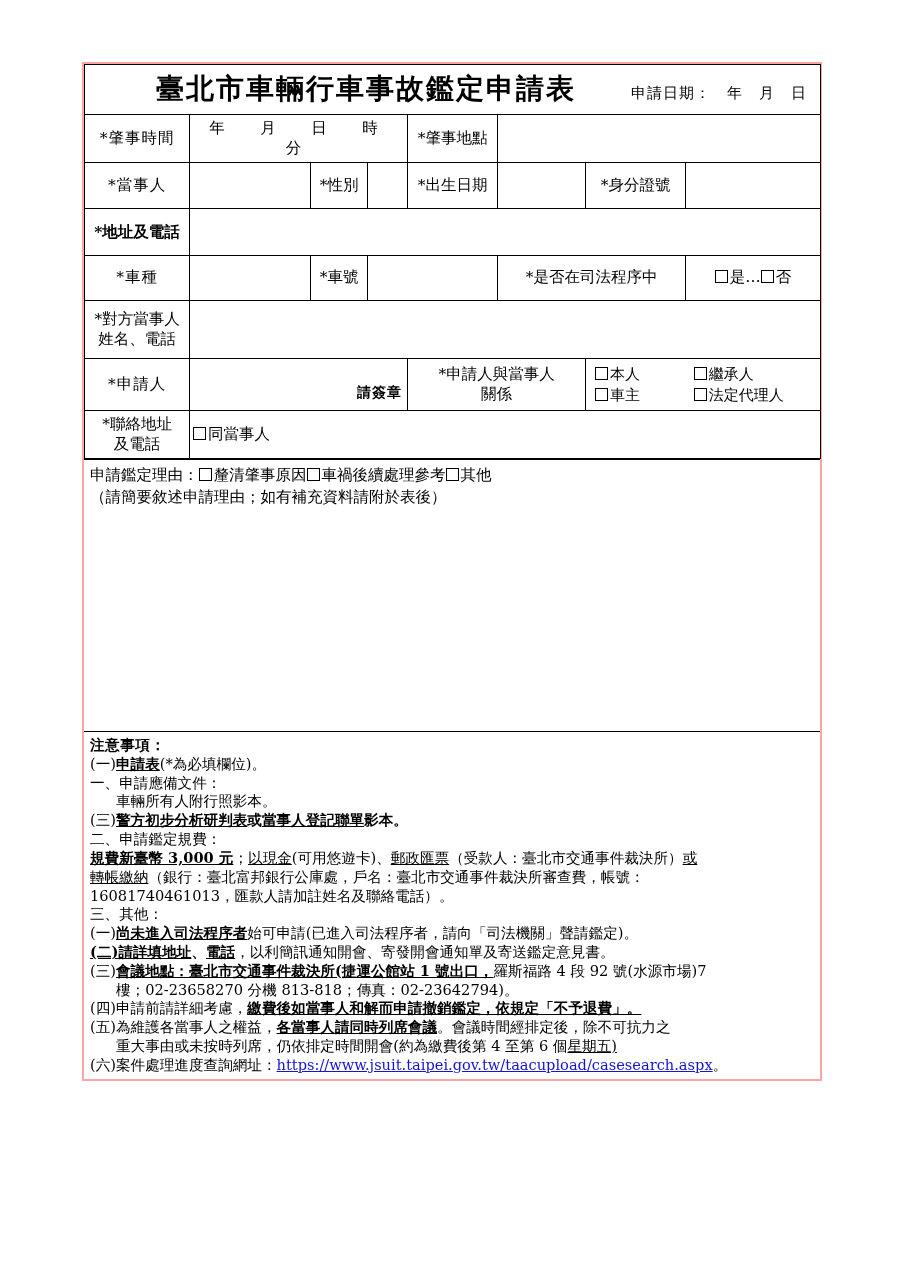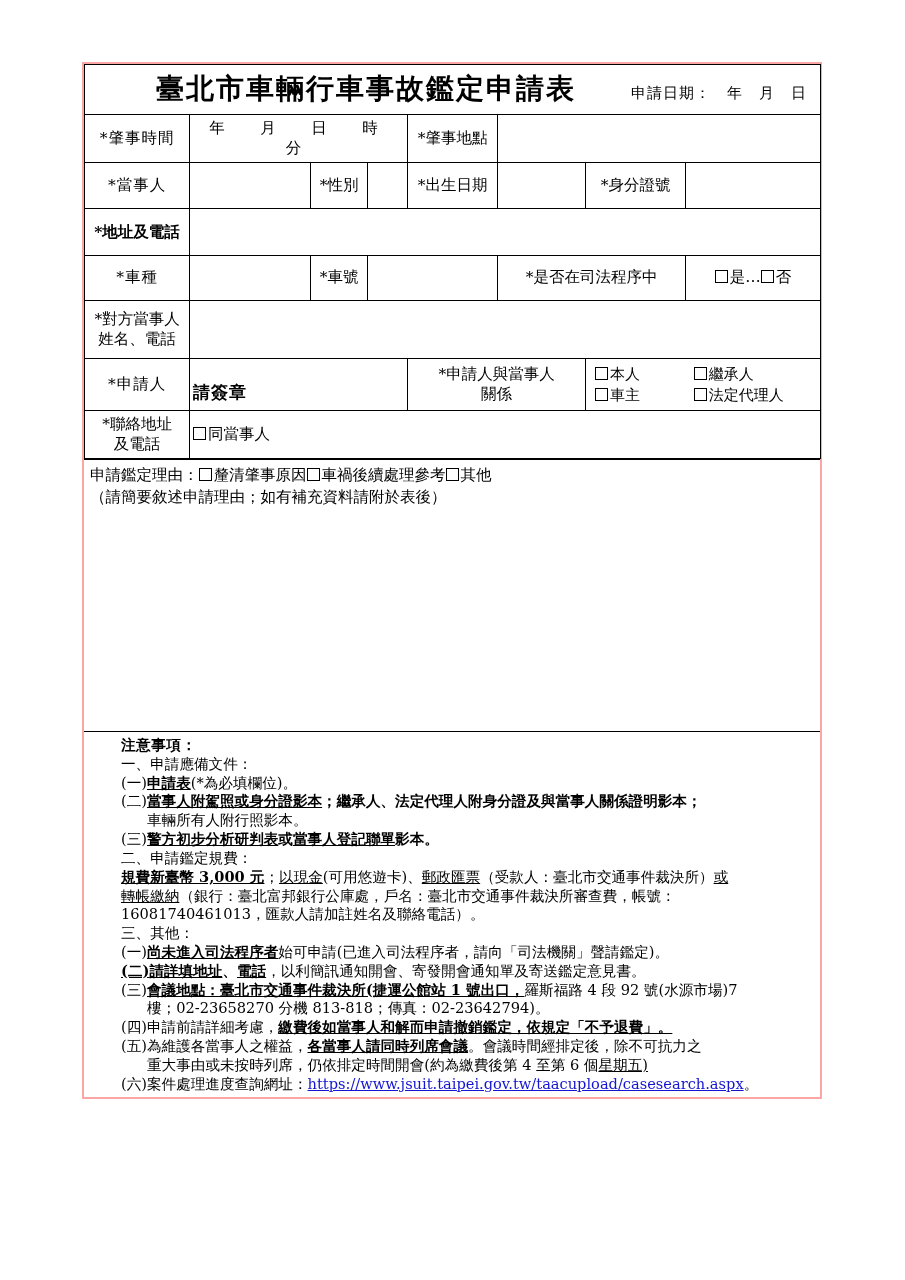--- a/index.html
+++ b/index.html
@@ -72,22 +72,22 @@
   .h-addr{height:47px;font-weight:bold;}
   .h-veh{height:45px;}
   .h-other{height:58px;}
   .h-applicant{height:52px;}
   .h-contact{height:48px;}
 
   .two-line{line-height:1.35;text-align:center;}
 
   .sign{
     display:block;
-    text-align:left;
-    font-size:17px;
+    text-align:right;
+    font-size:14px;
     font-weight:bold;
     letter-spacing:1px;
     padding-right:2px;
     margin-top:16px;
   }
 
   .relcell{
     text-align:center;
     line-height:1.35;
   }
@@ -121,21 +121,20 @@
     font-size:15.5px;
     line-height:1.45;
   }
   .reasonbox div{white-space:nowrap;}
 
   
   .notes{
     padding:4px 6px 4px 6px;
     font-size:14.6px;
     line-height:1.29;
-    margin-left:31px;
   }
   .notes p{margin:0;}
   .note-head{font-weight:bold;letter-spacing:0.5px;}
   .bold{font-weight:bold;}
   .u{text-decoration:underline;}
   .bu{font-weight:bold;text-decoration:underline;}
   .indent{padding-left:26px;}
   .link{color:#1414d2;text-decoration:underline;}
 </style>
 </head>
@@ -243,25 +242,24 @@
 
     <div class="reasonbox">
       <div>
         <span>申請鑑定理由：</span><span class="cbitem"><span class="cbox"></span><span>釐清肇事原因</span></span><span class="cbitem"><span class="cbox"></span><span>車禍後續處理參考</span></span><span class="cbitem"><span class="cbox"></span><span>其他</span></span>
       </div>
       <div>（請簡要敘述申請理由；如有補充資料請附於表後）</div>
     </div>
 
     <div class="notes">
       <p class="note-head">注意事項：</p>
+      <p><span>(一)</span><span class="bu">申請表</span><span>(*為必填欄位)。</span></p>
+
       <p>一、申請應備文件：</p>
 
-      <p><span>(一)</span><span class="bu">申請表</span><span>(*為必填欄位)。</span></p>
-
-      <p><span>(二)</span><span class="bu">當事人附駕照或身分證影本</span><span class="bold">；繼承人、法定代理人附身分證及與當事人關係證明影本；</span></p>
       <p class="indent">車輛所有人附行照影本。</p>
 
       <p><span>(三)</span><span class="bu">警方初步分析研判表</span><span class="bold">或</span><span class="bu">當事人登記聯單</span><span class="bold">影本。</span></p>
 
       <p>二、申請鑑定規費：</p>
 
       <p><span class="bu">規費新臺幣 3,000 元</span><span>；</span><span class="u">以現金</span><span>(可用悠遊卡)、</span><span class="u">郵政匯票</span><span>（受款人：臺北市交通事件裁決所）</span><span class="u">或</span></p>
       <p><span class="u">轉帳繳納</span><span>（銀行：臺北富邦銀行公庫處，戶名：臺北市交通事件裁決所審查費，帳號：</span></p>
       <p>16081740461013，匯款人請加註姓名及聯絡電話）。</p>
 

